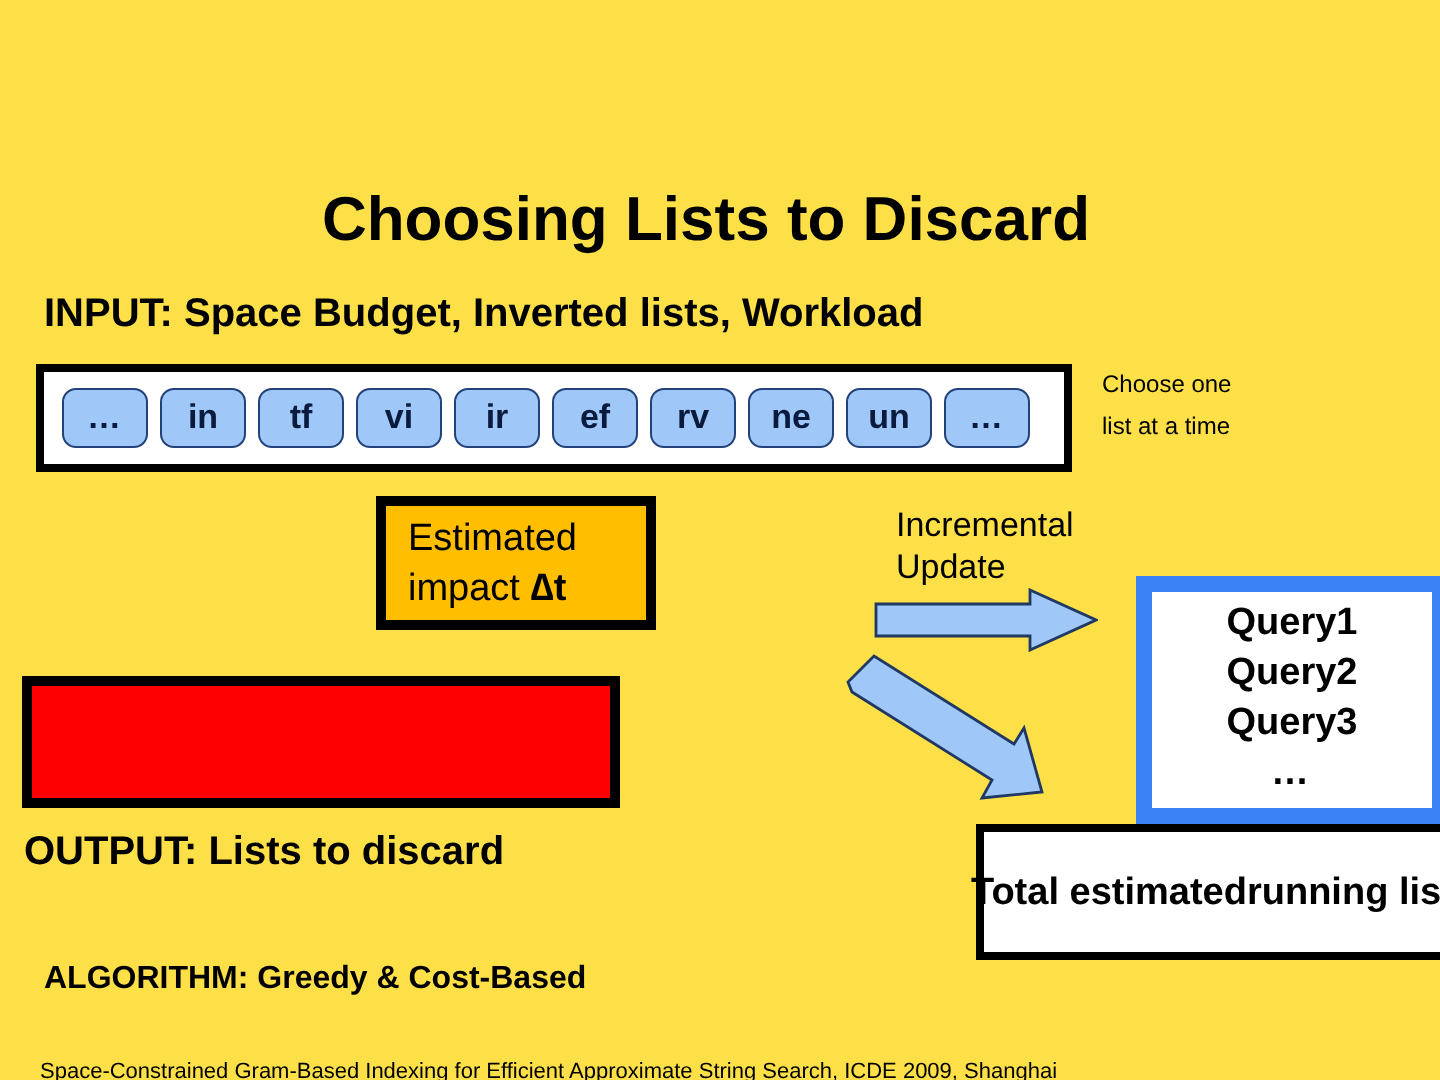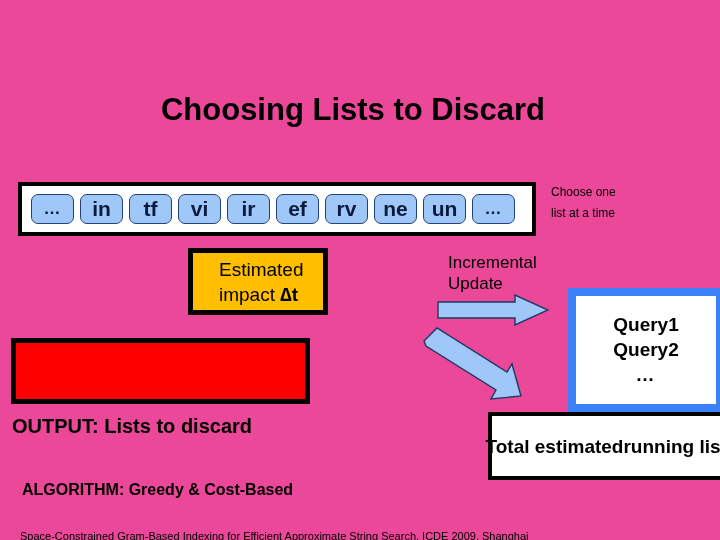--- a/index.html
+++ b/index.html
@@ -4,21 +4,21 @@
 <style>
   html, body {
     margin: 0;
     padding: 0;
     background: #ffffff;
   }
   #slide {
     position: relative;
     width: 720px;
     height: 540px;
-    background: #ec4899;
+    background: #fde047;
     overflow: hidden;
     font-family: "Liberation Sans", sans-serif;
     color: #000000;
   }
 
   
   #title {
     position: absolute;
     left: 0;
     top: 92px;
@@ -60,21 +60,21 @@
     flex: 0 0 auto;
     width: 43px;
     height: 30px;
     margin: 0 3px;
     background: #9FC7F7;
     border: 1px solid #23417a;
     border-radius: 7px;
     display: flex;
     align-items: center;
     justify-content: center;
-    font-size: 21px;
+    font-size: 17px;
     font-weight: bold;
     color: #0a1b3d;
     box-sizing: border-box;
   }
   .gram-cell.ellipsis {
     font-size: 17px;
     letter-spacing: 1px;
   }
 
   
@@ -93,21 +93,21 @@
     left: 188px;
     top: 248px;
     width: 140px;
     height: 67px;
     background: #FFBF00;
     border: 5px solid #000000;
     box-sizing: border-box;
     display: flex;
     flex-direction: column;
     justify-content: center;
-    padding-left: 26px;
+    padding-left: 11px;
   }
   #estimated-impact .line {
     font-size: 19px;
     line-height: 25px;
     white-space: nowrap;
   }
   #estimated-impact .line .delta { font-weight: bold; }
 
   
   #incremental-update {
@@ -228,20 +228,21 @@
     white-space: nowrap;
   }
 </style>
 </head>
 <body>
 
 <div id="slide">
 
   <div id="title">Choosing Lists to Discard</div>
 
+  <div id="input-label">INPUT: Space Budget, Inverted lists, Workload</div>
 
   <div id="gram-panel">
     <div class="gram-cell ellipsis">…</div>
     <div class="gram-cell">in</div>
     <div class="gram-cell">tf</div>
     <div class="gram-cell">vi</div>
     <div class="gram-cell">ir</div>
     <div class="gram-cell">ef</div>
     <div class="gram-cell">rv</div>
     <div class="gram-cell">ne</div>
@@ -268,20 +269,21 @@
     <polygon points="1,8 78,8 78,1 111,16 78,31 78,24 1,24" fill="#9FC7F7" stroke="#1F3864" stroke-width="1.4" stroke-linejoin="miter"></polygon>
   </svg>
 
   <svg id="arrow-diagonal" viewBox="0 0 118 78">
     <polygon points="9,16 22,3 92,47 97,39 106,71 76,74 81,65 11,21" fill="#9FC7F7" stroke="#1F3864" stroke-width="1.4" stroke-linejoin="miter"></polygon>
   </svg>
 
   <div id="query-box">
     <div class="qline">Query1</div>
     <div class="qline">Query2</div>
+    <div class="qline">Query3</div>
     <div class="qline dots">…</div>
   </div>
 
   <div id="red-box"></div>
 
   <div id="output-label">OUTPUT: Lists to discard</div>
 
   <div id="total-time-box">
     <div class="tline">Total estimated</div>
     <div class="tline">running list t</div>

